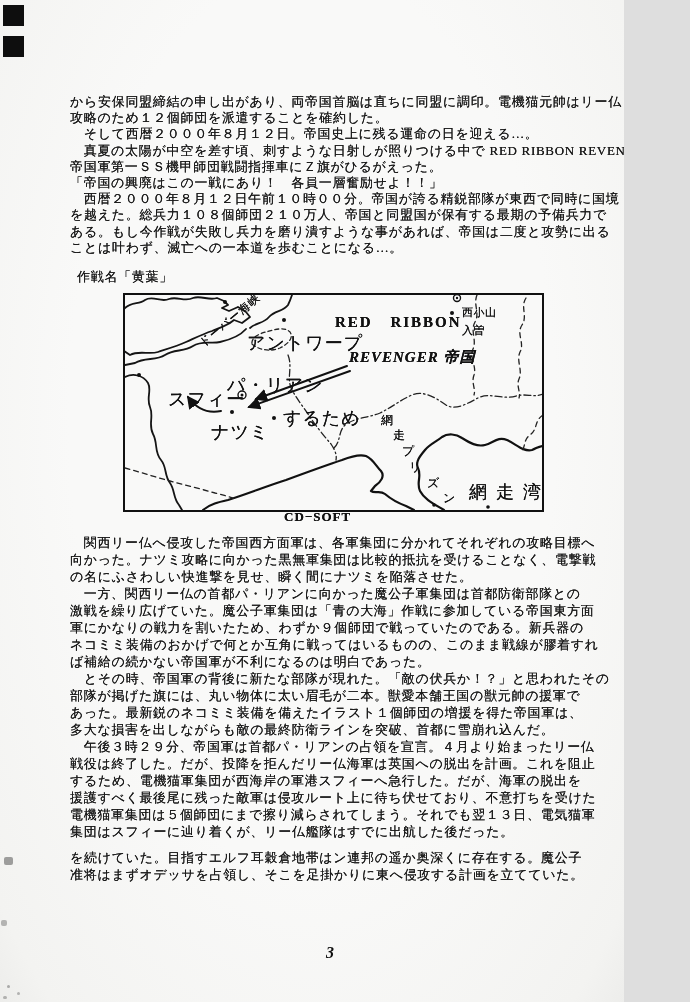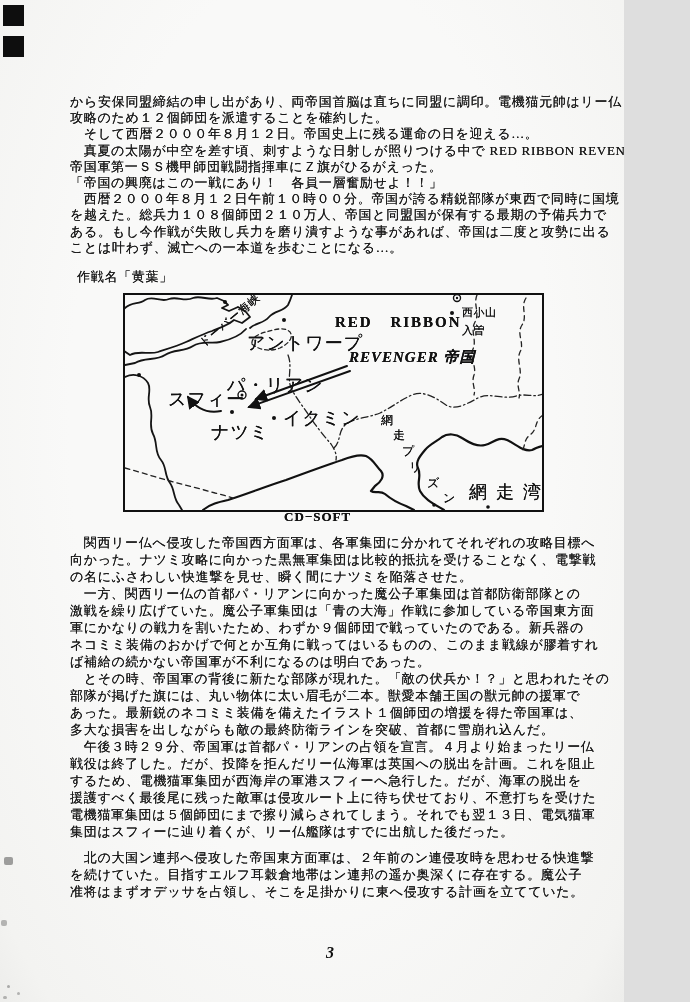--- a/index.html
+++ b/index.html
@@ -131,31 +131,31 @@
 
     <span class="mlabel lab-dover">ドーバー海峡</span>
     <span class="mlabel lab-antwerp">アントワープ</span>
     <span class="mlabel lab-redribbon">RED RIBBON</span>
     <span class="mlabel lab-revenger">REVENGER 帝国</span>
     <span class="mlabel lab-nishikoyama">西小山</span>
     <span class="mlabel lab-iriso">入曽</span>
     <span class="mlabel lab-sufi">スフィー</span>
     <span class="mlabel lab-parian">パ・リアン</span>
     <span class="mlabel lab-natsumi">ナツミ</span>
-    <span class="mlabel lab-ikumin">イクミン</span>
+    <span class="mlabel lab-ikumin">するため</span>
 
     <span class="vchar" style="left:256px;top:117px;">網</span>
     <span class="vchar" style="left:268px;top:132px;">走</span>
     <span class="vchar" style="left:277px;top:148px;">プ</span>
     <span class="vchar" style="left:284px;top:164px;">リ</span>
     <span class="vchar" style="left:302px;top:180px;">ズ</span>
     <span class="vchar" style="left:318px;top:195px;">ン</span>
 
     <span class="mlabel lab-bay">網走湾</span>
     <span class="mlabel lab-cdsoft">CD−SOFT</span>
   </div>
 
   <div class="tblock body1"><div class="tline">　関西リー仏へ侵攻した帝国西方面軍は、各軍集団に分かれてそれぞれの攻略目標へ</div><div class="tline">向かった。ナツミ攻略に向かった黒無軍集団は比較的抵抗を受けることなく、電撃戦</div><div class="tline">の名にふさわしい快進撃を見せ、瞬く間にナツミを陥落させた。</div><div class="tline">　一方、関西リー仏の首都パ・リアンに向かった魔公子軍集団は首都防衛部隊との</div><div class="tline">激戦を繰り広げていた。魔公子軍集団は「青の大海」作戦に参加している帝国東方面</div><div class="tline">軍にかなりの戦力を割いたため、わずか９個師団で戦っていたのである。新兵器の</div><div class="tline">ネコミミ装備のおかげで何とか互角に戦ってはいるものの、このまま戦線が膠着すれ</div><div class="tline">ば補給の続かない帝国軍が不利になるのは明白であった。</div><div class="tline">　とその時、帝国軍の背後に新たな部隊が現れた。「敵の伏兵か！？」と思われたその</div><div class="tline">部隊が掲げた旗には、丸い物体に太い眉毛が二本。獣愛本舗王国の獣元帥の援軍で</div><div class="tline">あった。最新鋭のネコミミ装備を備えたイラスト１個師団の増援を得た帝国軍は、</div><div class="tline">多大な損害を出しながらも敵の最終防衛ラインを突破、首都に雪崩れ込んだ。</div><div class="tline">　午後３時２９分、帝国軍は首都パ・リアンの占領を宣言。４月より始まったリー仏</div><div class="tline">戦役は終了した。だが、投降を拒んだリー仏海軍は英国への脱出を計画。これを阻止</div><div class="tline">するため、電機猫軍集団が西海岸の軍港スフィーへ急行した。だが、海軍の脱出を</div><div class="tline">援護すべく最後尾に残った敵軍は侵攻ルート上に待ち伏せており、不意打ちを受けた</div><div class="tline">電機猫軍集団は５個師団にまで擦り減らされてしまう。それでも翌１３日、電気猫軍</div><div class="tline">集団はスフィーに辿り着くが、リー仏艦隊はすでに出航した後だった。</div></div>
 
-  <div class="tblock final"><div class="tline">　北の大国ン連邦へ侵攻した帝国東方面軍は、２年前のン連侵攻時を思わせる快進撃</div><div class="tline">を続けていた。目指すエルフ耳穀倉地帯はン連邦の遥か奥深くに存在する。魔公子</div><div class="tline">准将はまずオデッサを占領し、そこを足掛かりに東へ侵攻する計画を立てていた。</div></div>
+  <div class="tblock final"><div class="tline">を続けていた。目指すエルフ耳穀倉地帯はン連邦の遥か奥深くに存在する。魔公子</div><div class="tline">准将はまずオデッサを占領し、そこを足掛かりに東へ侵攻する計画を立てていた。</div></div>
 
   <div class="pagenum">3</div>
 </div>
 
 </body></html>

